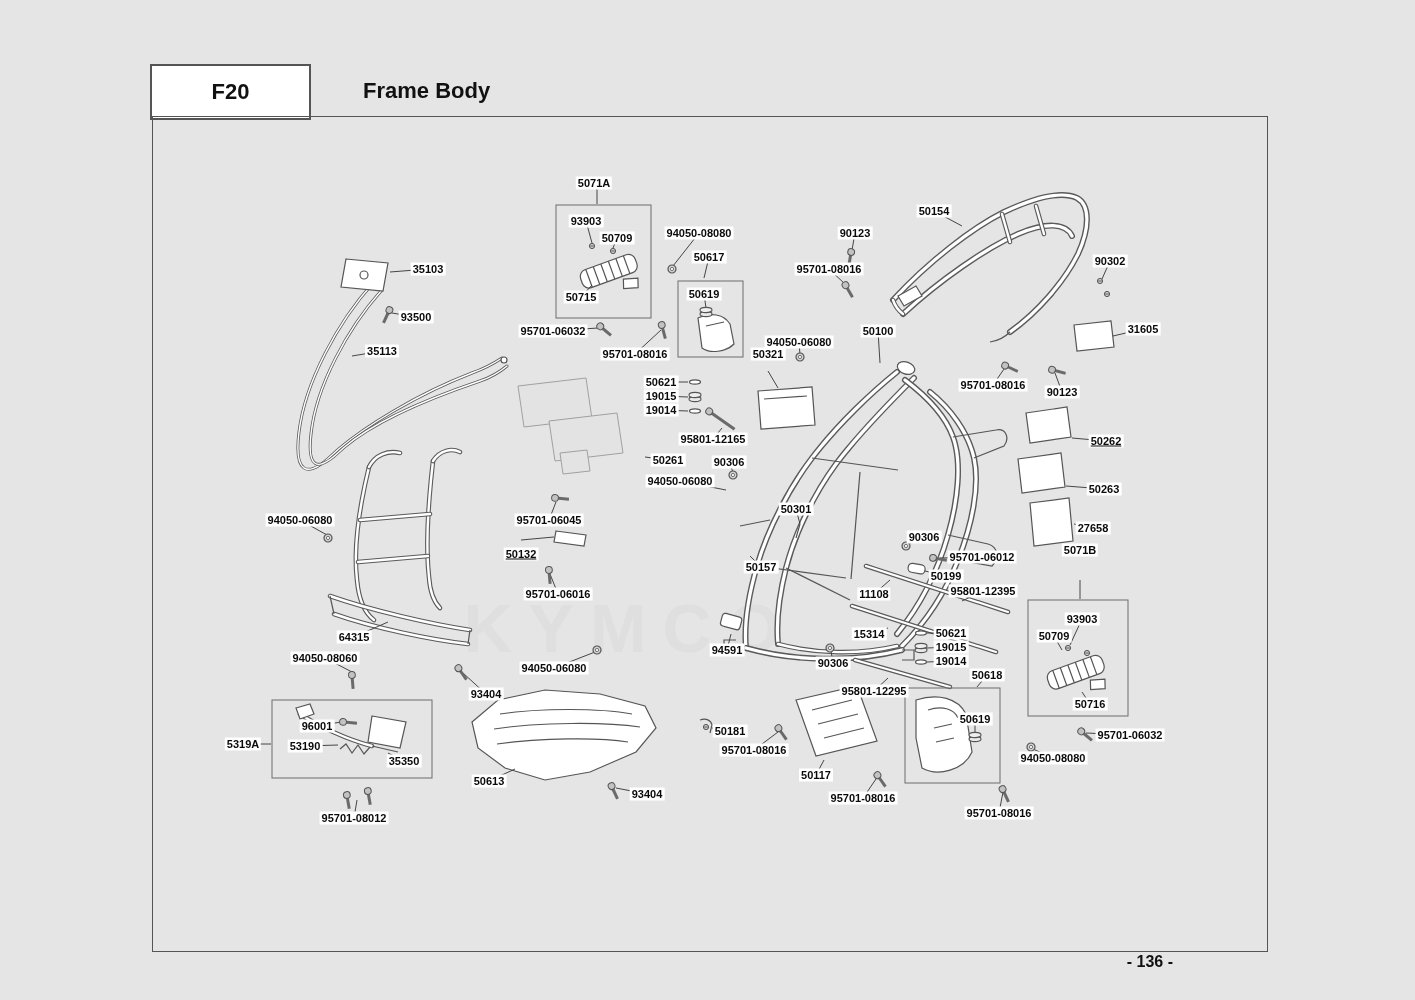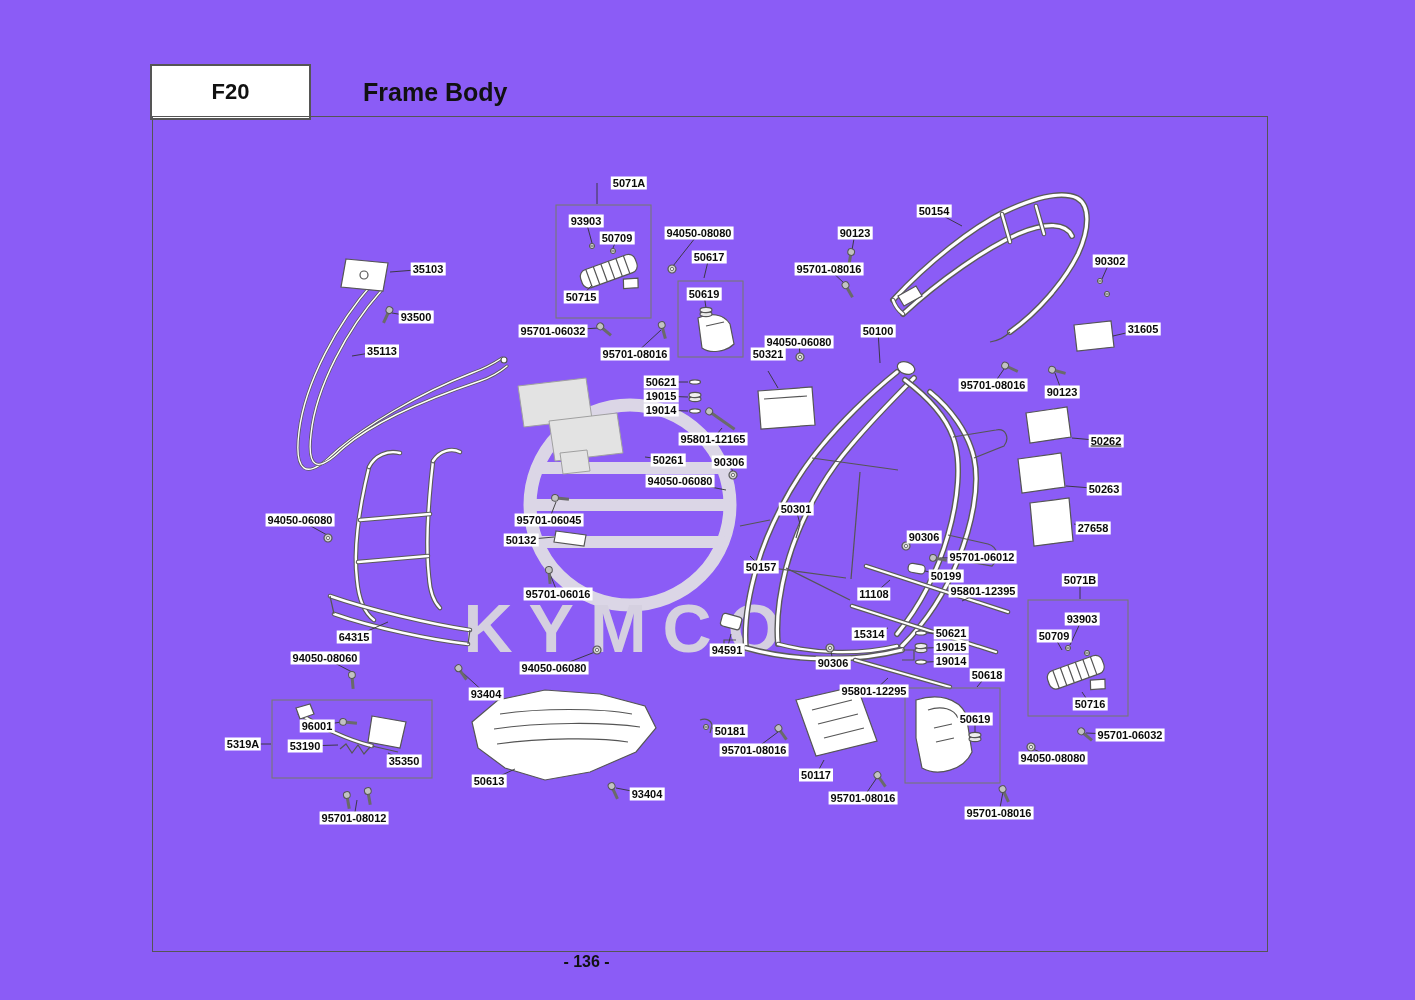--- a/index.html
+++ b/index.html
@@ -1,22 +1,22 @@
 <!DOCTYPE html>
 <html><head>
 <meta charset="utf-8">
 <style>
   html,body{margin:0;padding:0;background:#fff;}
-  .page{position:relative;width:1415px;height:1000px;background:#8b5cf6;overflow:hidden;
+  .page{position:relative;width:1415px;height:1000px;background:#e5e5e5;overflow:hidden;
         font-family:"Liberation Sans",sans-serif;color:#111;}
   .code-box{position:absolute;left:150px;top:64px;width:157px;height:52px;border:2px solid #555;
             display:flex;align-items:center;justify-content:center;font-size:22px;font-weight:bold;background:#fff;}
-  .doc-title{position:absolute;left:363px;top:78px;font-size:25px;font-weight:bold;}
+  .doc-title{position:absolute;left:363px;top:78px;font-size:22px;font-weight:bold;}
   .main-border{position:absolute;left:152px;top:116px;width:1114px;height:834px;border:1.5px solid #555;}
-  .footer{position:absolute;left:0;top:953px;width:1173px;text-align:center;font-size:16px;font-weight:bold;}
+  .footer{position:absolute;left:0;top:953px;width:1173px;text-align:right;font-size:16px;font-weight:bold;}
   svg.diagram{position:absolute;left:0;top:0;}
   #labels-layer{position:absolute;left:0;top:0;width:1415px;height:1000px;pointer-events:none;}
   .part-label{position:absolute;transform:translate(-50%,-50%);font-size:11px;font-weight:bold;
               background:#fff;padding:0 2px;white-space:nowrap;line-height:13px;color:#0a0a0a;}
   
   .tubeO{stroke:#5a5a5a;stroke-width:6;fill:none;stroke-linecap:round;stroke-linejoin:round;}
   .tubeI{stroke:#fff;stroke-width:3.2;fill:none;stroke-linecap:round;stroke-linejoin:round;}
   .tub2O{stroke:#5a5a5a;stroke-width:4.6;fill:none;stroke-linecap:round;}
   .tub2I{stroke:#fff;stroke-width:2.4;fill:none;stroke-linecap:round;}
   .cabO{stroke:#5a5a5a;stroke-width:3;fill:none;stroke-linecap:round;}
@@ -495,21 +495,21 @@
           <line x1="-1.8" y1="0" x2="1.8" y2="0" stroke="#555" stroke-width="0.9"></line>
         </g>
         <g transform="translate(1087,653) rotate(0)">
           <circle r="2.6" fill="#cccccc" stroke="#555" stroke-width="1"></circle>
           <line x1="-1.8" y1="0" x2="1.8" y2="0" stroke="#555" stroke-width="0.9"></line>
         </g>
       </g>
   </svg>
 
   <div id="labels-layer">
-      <div class="part-label" style="left: 629px; top: 183px; text-align: center;">5071A</div>
+      <div class="part-label" style="left: 594px; top: 183px; text-align: center;">5071A</div>
       <div class="part-label" style="left: 586px; top: 221px;">93903</div>
       <div class="part-label" style="left: 617px; top: 238px;">50709</div>
       <div class="part-label" style="left: 581px; top: 297px;">50715</div>
       <div class="part-label" style="left: 699px; top: 233px;">94050-08080</div>
       <div class="part-label" style="left: 709px; top: 257px;">50617</div>
       <div class="part-label" style="left: 704px; top: 294px;">50619</div>
       <div class="part-label" style="left: 553px; top: 331px;">95701-06032</div>
       <div class="part-label" style="left: 635px; top: 354px;">95701-08016</div>
       <div class="part-label" style="left: 855px; top: 233px;">90123</div>
       <div class="part-label" style="left: 829px; top: 269px;">95701-08016</div>
@@ -528,35 +528,35 @@
       <div class="part-label" style="left: 661px; top: 410px;">19014</div>
       <div class="part-label" style="left: 768px; top: 354px;">50321</div>
       <div class="part-label" style="left: 713px; top: 439px;">95801-12165</div>
       <div class="part-label" style="left: 668px; top: 460px;">50261</div>
       <div class="part-label" style="left: 729px; top: 462px;">90306</div>
       <div class="part-label" style="left: 680px; top: 481px;">94050-06080</div>
       <div class="part-label" style="left: 1106px; top: 441px; text-decoration: underline;">50262</div>
       <div class="part-label" style="left: 1104px; top: 489px;">50263</div>
       <div class="part-label" style="left: 1093px; top: 528px;">27658</div>
       <div class="part-label" style="left: 549px; top: 520px;">95701-06045</div>
-      <div class="part-label" style="left: 521px; top: 540px;">50132</div>
+      <div class="part-label" style="left: 521px; top: 554px; text-decoration: underline;">50132</div>
       <div class="part-label" style="left: 796px; top: 509px;">50301</div>
       <div class="part-label" style="left: 924px; top: 537px;">90306</div>
       <div class="part-label" style="left: 982px; top: 557px;">95701-06012</div>
       <div class="part-label" style="left: 946px; top: 576px;">50199</div>
       <div class="part-label" style="left: 983px; top: 591px;">95801-12395</div>
       <div class="part-label" style="left: 761px; top: 567px;">50157</div>
       <div class="part-label" style="left: 300px; top: 520px;">94050-06080</div>
       <div class="part-label" style="left: 558px; top: 594px;">95701-06016</div>
       <div class="part-label" style="left: 874px; top: 594px;">11108</div>
       <div class="part-label" style="left: 869px; top: 634px;">15314</div>
       <div class="part-label" style="left: 951px; top: 633px;">50621</div>
       <div class="part-label" style="left: 951px; top: 647px;">19015</div>
       <div class="part-label" style="left: 951px; top: 661px;">19014</div>
-      <div class="part-label" style="left: 1080px; top: 580px;">5071B</div>
+      <div class="part-label" style="left: 1080px; top: 550px;">5071B</div>
       <div class="part-label" style="left: 1082px; top: 619px;">93903</div>
       <div class="part-label" style="left: 1054px; top: 636px;">50709</div>
       <div class="part-label" style="left: 1090px; top: 704px;">50716</div>
       <div class="part-label" style="left: 354px; top: 637px;">64315</div>
       <div class="part-label" style="left: 325px; top: 658px;">94050-08060</div>
       <div class="part-label" style="left: 727px; top: 650px;">94591</div>
       <div class="part-label" style="left: 833px; top: 663px;">90306</div>
       <div class="part-label" style="left: 874px; top: 691px;">95801-12295</div>
       <div class="part-label" style="left: 987px; top: 675px;">50618</div>
       <div class="part-label" style="left: 486px; top: 694px;">93404</div>

